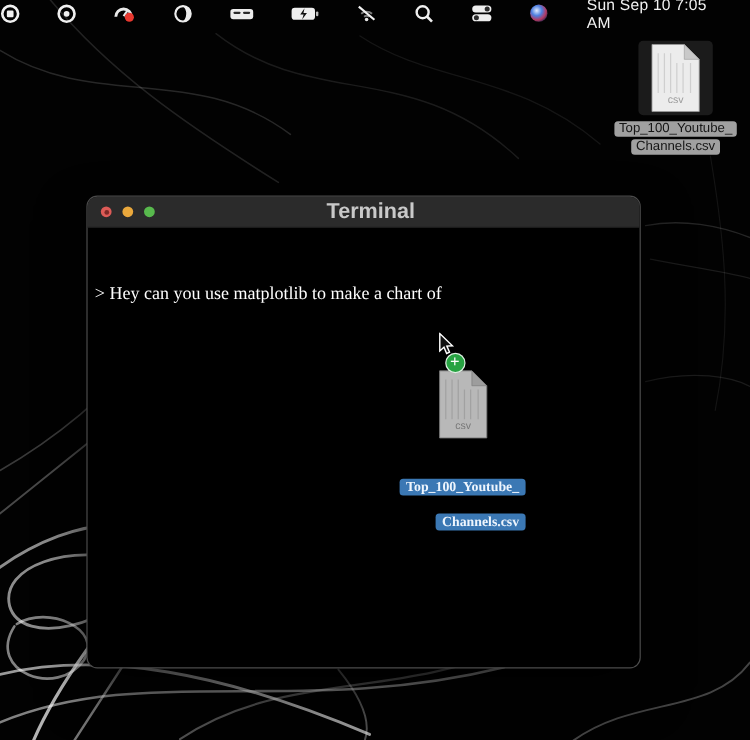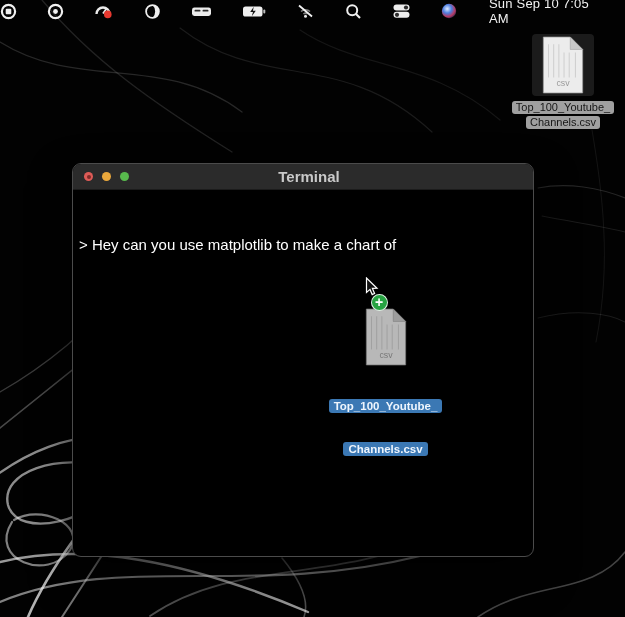--- a/index.html
+++ b/index.html
@@ -48,25 +48,25 @@
     display:flex; align-items:center; position:relative;
   }
   .lights { display:flex; gap:9px; padding-left:11px; }
   .light { width:9px; height:9px; border-radius:50%; position:relative; }
   .light.red   { background:#dd5b57; }
   .light.red::after{ content:""; position:absolute; inset:2.5px; border-radius:50%; background:#7e2a27; }
   .light.yellow{ background:#eaa83c; }
   .light.green { background:#58b94d; }
   .win-title {
     position:absolute; left:12px; right:0; text-align:center;
-    color:#c9c9c9; font-size:15px; font-weight:bold;
+    color:#c9c9c9; font-size:18px; font-weight:bold;
   }
   .term-body {
     position:relative; height:282px; padding:5px 6px;
-    font-family:Liberation Sans, sans-serif;
+    font-family:Liberation Serif, serif;
     font-size:15px; line-height:20px; color:#fff; white-space:pre-wrap;
   }
   .term-line { display:block; }
   .cursor-hollow {
     display:inline-block; width:9px; height:16px;
     border:1.5px solid #d9d9d9; vertical-align:-3px; margin-left:9px;
   }
 
   
   .drag-ghost { position:absolute; left:255px; top:38px; width:115px; text-align:center; }

